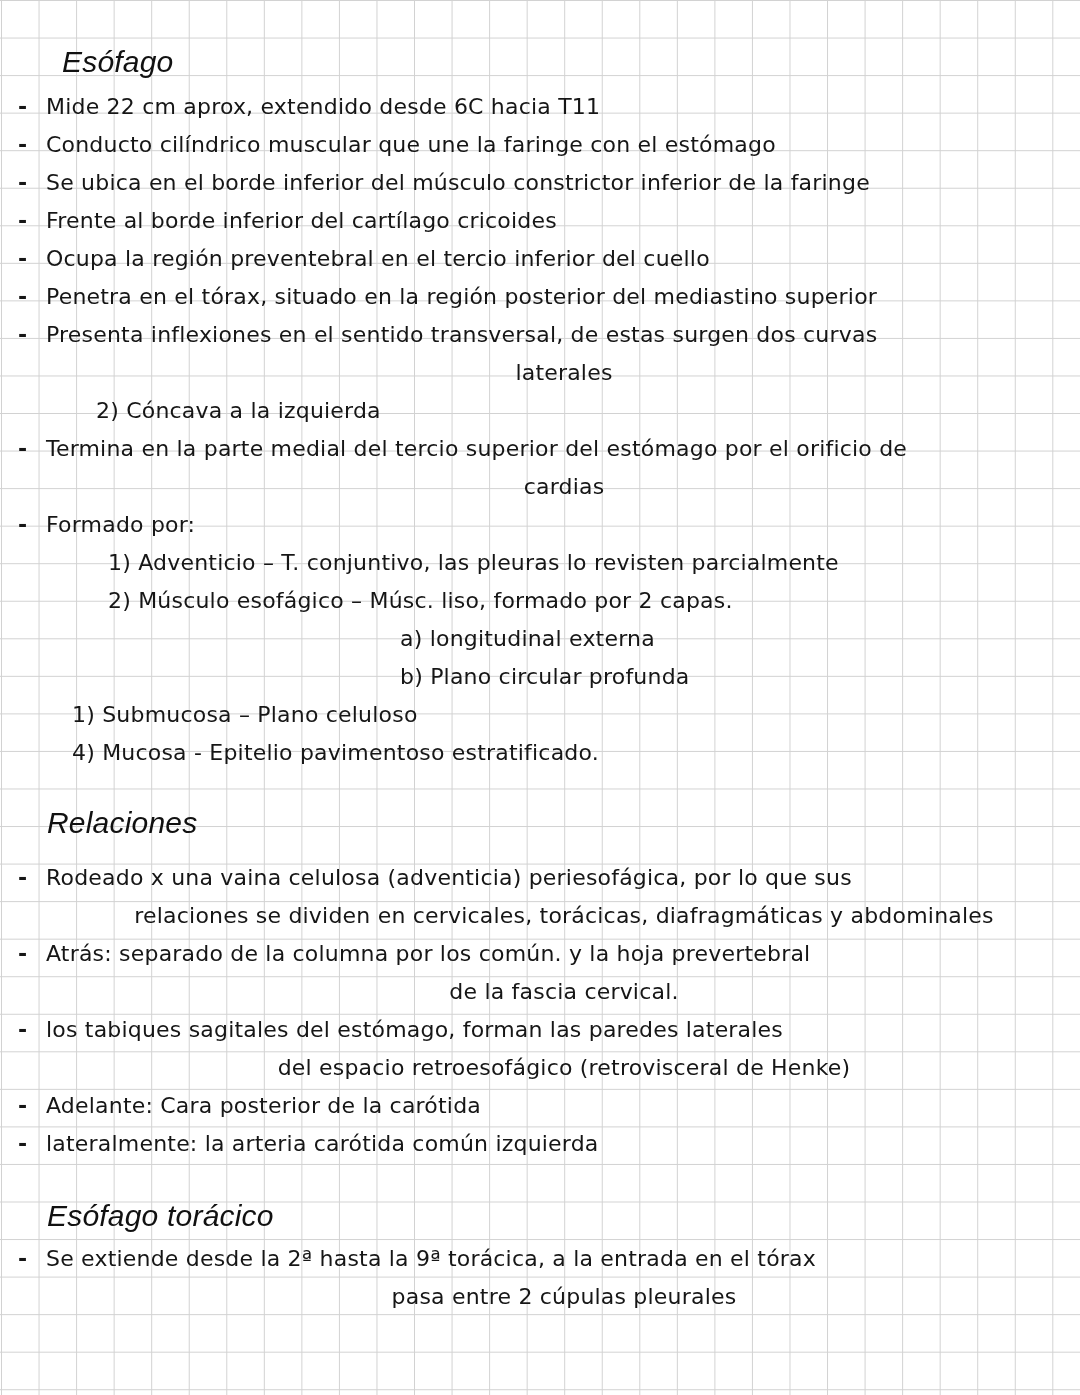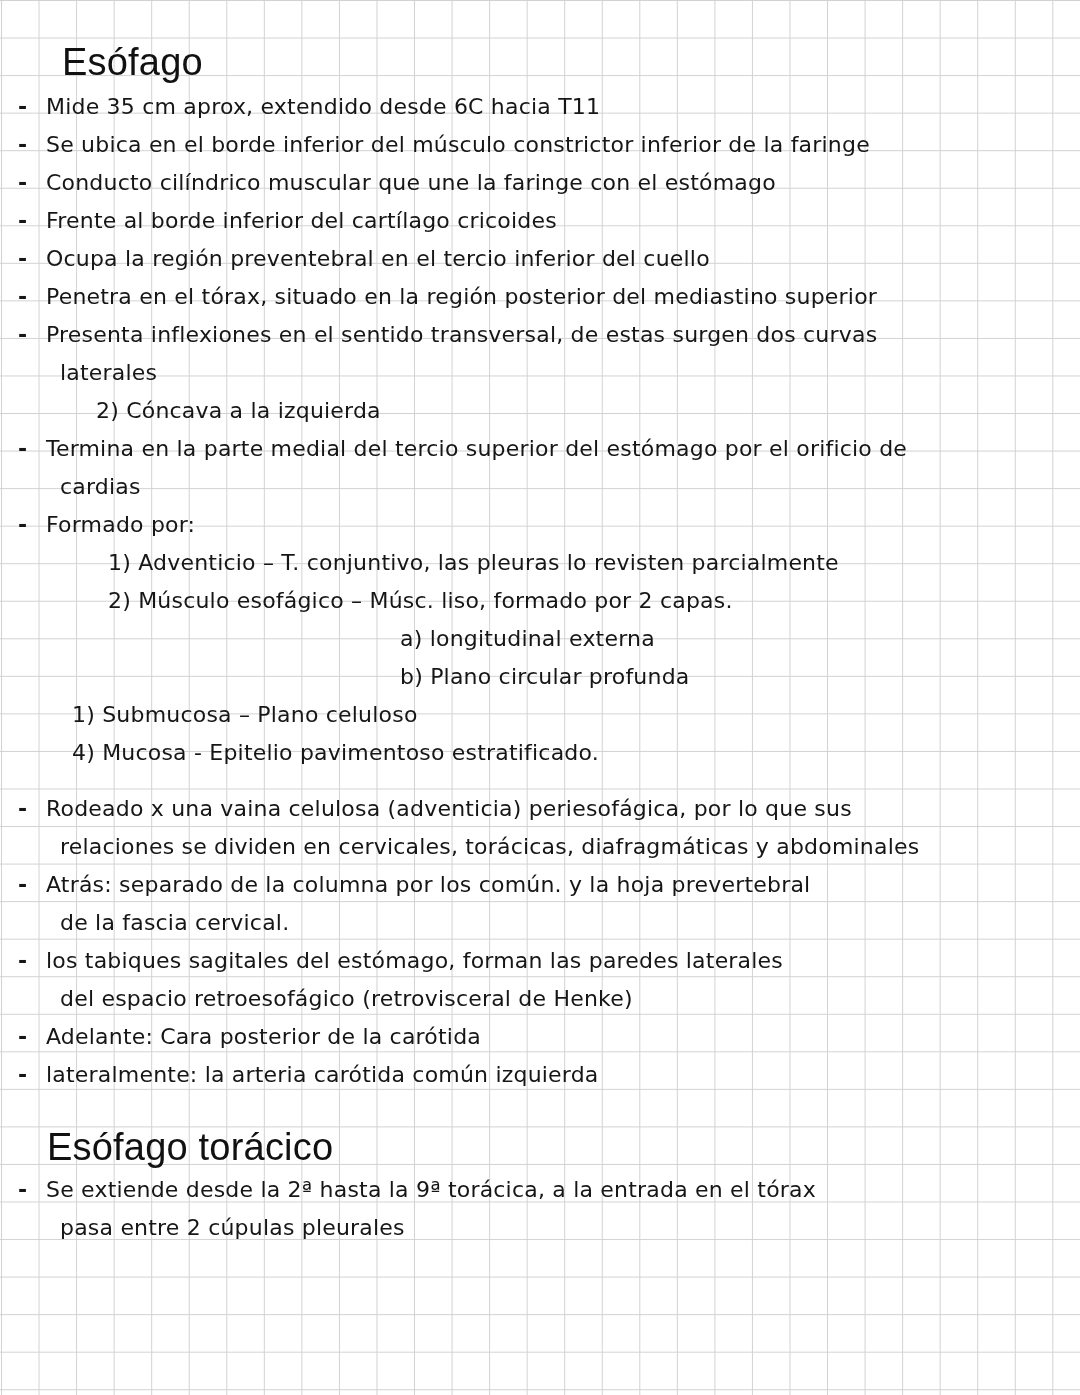--- a/index.html
+++ b/index.html
@@ -19,25 +19,26 @@
     background-image:
       linear-gradient(to right, var(--grid) 1px, transparent 1px),
       linear-gradient(to bottom, var(--grid) 1px, transparent 1px);
     background-size:37.55px 37.55px;
     background-position:1px 0px;
     color:var(--ink);
   }
   .content{padding-top:44px;}
   .heading{
     font-family:"Liberation Sans",sans-serif;
-    font-size:38px;
+    font-size:30px;
     line-height:36px;
     font-weight:400;
     color:#111111;
     letter-spacing:0.2px;
+    font-style:italic;
   }
   .h1{margin-left:62px;}
   .h2{margin-left:47px;margin-top:33px;}
   .h3{margin-left:47px;margin-top:35px;}
   .lines{margin-top:8px;}
   .lines.rel{margin-top:18px;}
   .lines.tor{margin-top:6px;}
   .line{
     height:38px;
     line-height:38px;
@@ -45,54 +46,55 @@
     font-size:22px;
     letter-spacing:0.2px;
     color:var(--ink);
   }
   .dash{
     display:inline-block;
     width:28px;
     font-weight:700;
   }
   .l0{padding-left:18px;}
-  .l1{padding-left:32px;}
+  .l1{padding-left:20px;text-align:center;}
   .l2a{padding-left:68px;}
   .l2b{padding-left:80px;}
   .l2c{padding-left:44px;}
   .l3{padding-left:372px;}
 </style>
 </head>
 <body>
 
 <div class="page">
   <div class="content">
 
     <div class="heading h1">Esófago</div>
     <div class="lines">
-      <div class="line l0"><span class="dash">-</span><span class="txt">Mide 35 cm aprox, extendido desde 6C hacia T11</span></div>
+      <div class="line l0"><span class="dash">-</span><span class="txt">Mide 22 cm aprox, extendido desde 6C hacia T11</span></div>
+      <div class="line l0"><span class="dash">-</span><span class="txt">Conducto cilíndrico muscular que une la faringe con el estómago</span></div>
       <div class="line l0"><span class="dash">-</span><span class="txt">Se ubica en el borde inferior del músculo constrictor inferior de la faringe</span></div>
-      <div class="line l0"><span class="dash">-</span><span class="txt">Conducto cilíndrico muscular que une la faringe con el estómago</span></div>
       <div class="line l0"><span class="dash">-</span><span class="txt">Frente al borde inferior del cartílago cricoides</span></div>
       <div class="line l0"><span class="dash">-</span><span class="txt">Ocupa la región preventebral en el tercio inferior del cuello</span></div>
       <div class="line l0"><span class="dash">-</span><span class="txt">Penetra en el tórax, situado en la región posterior del mediastino superior</span></div>
       <div class="line l0"><span class="dash">-</span><span class="txt">Presenta inflexiones en el sentido transversal, de estas surgen dos curvas</span></div>
       <div class="line l1"><span class="dash"></span><span class="txt">laterales</span></div>
       <div class="line l2a"><span class="dash"></span><span class="txt">2) Cóncava a la izquierda</span></div>
       <div class="line l0"><span class="dash">-</span><span class="txt">Termina en la parte medial del tercio superior del estómago por el orificio de</span></div>
       <div class="line l1"><span class="dash"></span><span class="txt">cardias</span></div>
       <div class="line l0"><span class="dash">-</span><span class="txt">Formado por:</span></div>
       <div class="line l2b"><span class="dash"></span><span class="txt">1) Adventicio – T. conjuntivo, las pleuras lo revisten parcialmente</span></div>
       <div class="line l2b"><span class="dash"></span><span class="txt">2) Músculo esofágico – Músc. liso, formado por 2 capas.</span></div>
       <div class="line l3"><span class="dash"></span><span class="txt">a) longitudinal externa</span></div>
       <div class="line l3"><span class="dash"></span><span class="txt">b) Plano circular profunda</span></div>
       <div class="line l2c"><span class="dash"></span><span class="txt">1) Submucosa – Plano celuloso</span></div>
       <div class="line l2c"><span class="dash"></span><span class="txt">4) Mucosa - Epitelio pavimentoso estratificado.</span></div>
     </div>
 
+    <div class="heading h2">Relaciones</div>
     <div class="lines rel">
       <div class="line l0"><span class="dash">-</span><span class="txt">Rodeado x una vaina celulosa (adventicia) periesofágica, por lo que sus</span></div>
       <div class="line l1"><span class="dash"></span><span class="txt">relaciones se dividen en cervicales, torácicas, diafragmáticas y abdominales</span></div>
       <div class="line l0"><span class="dash">-</span><span class="txt">Atrás: separado de la columna por los común. y la hoja prevertebral</span></div>
       <div class="line l1"><span class="dash"></span><span class="txt">de la fascia cervical.</span></div>
       <div class="line l0"><span class="dash">-</span><span class="txt">los tabiques sagitales del estómago, forman las paredes laterales</span></div>
       <div class="line l1"><span class="dash"></span><span class="txt">del espacio retroesofágico (retrovisceral de Henke)</span></div>
       <div class="line l0"><span class="dash">-</span><span class="txt">Adelante: Cara posterior de la carótida</span></div>
       <div class="line l0"><span class="dash">-</span><span class="txt">lateralmente: la arteria carótida común izquierda</span></div>
     </div>

